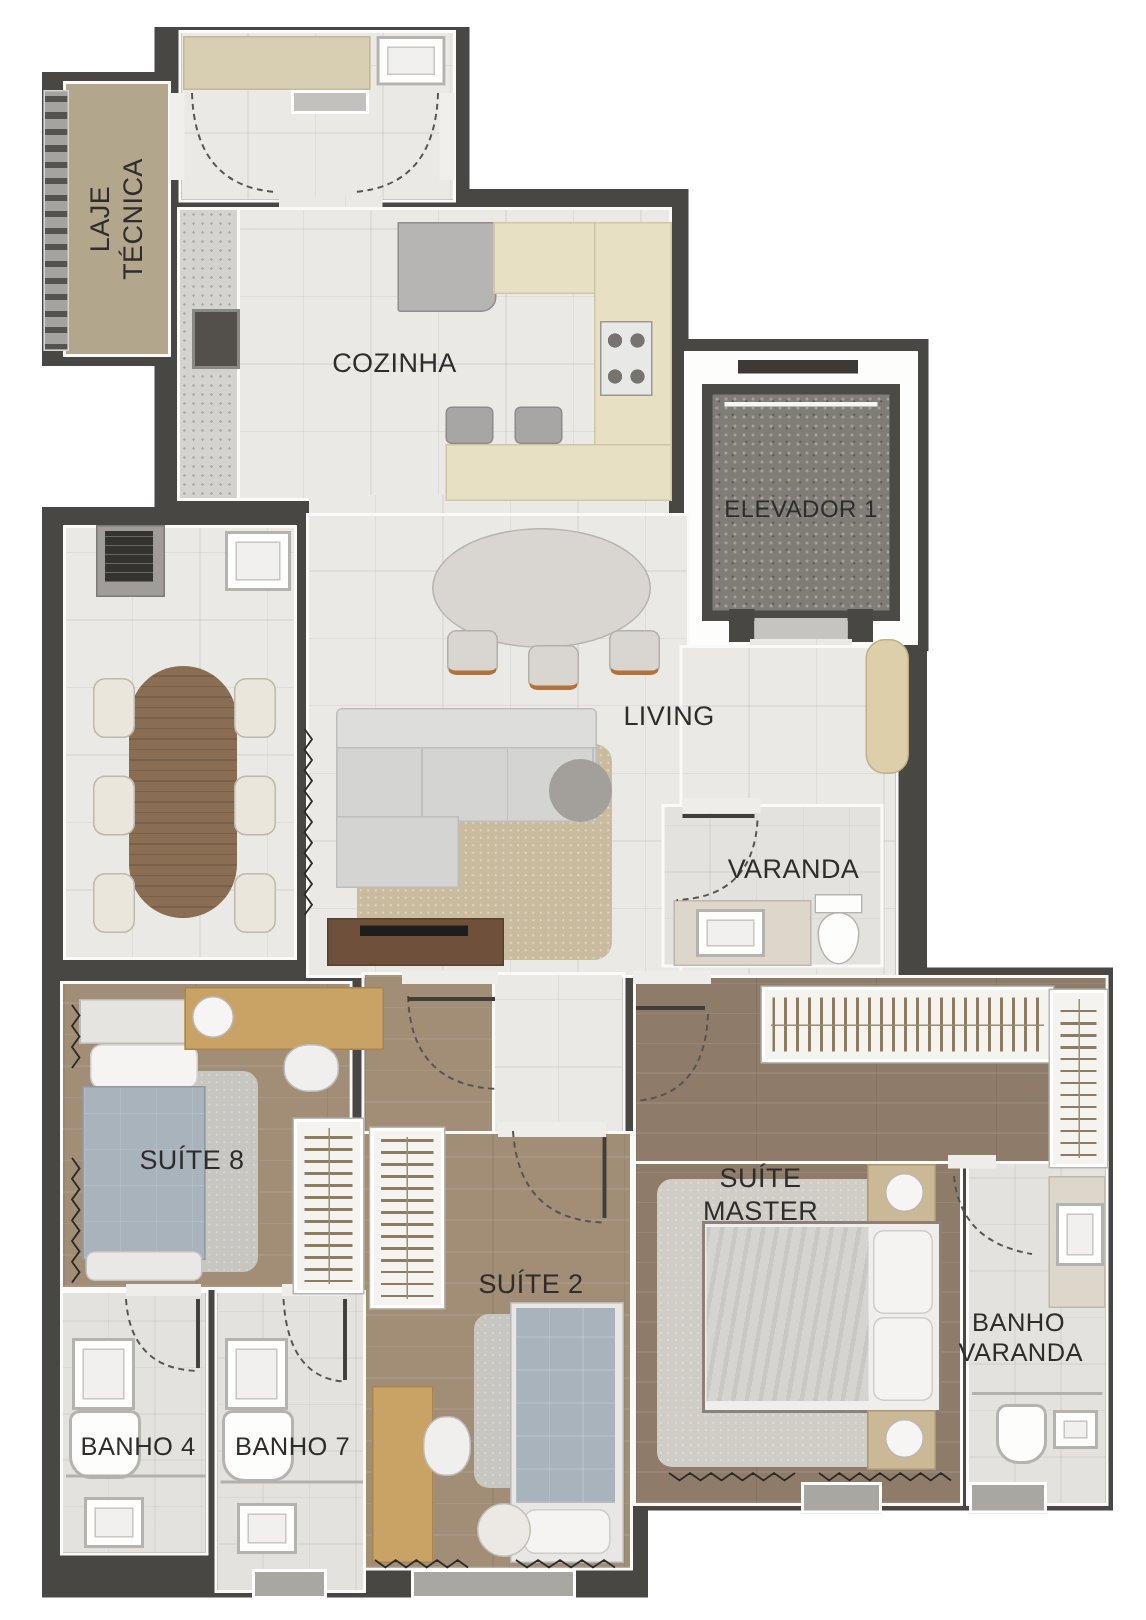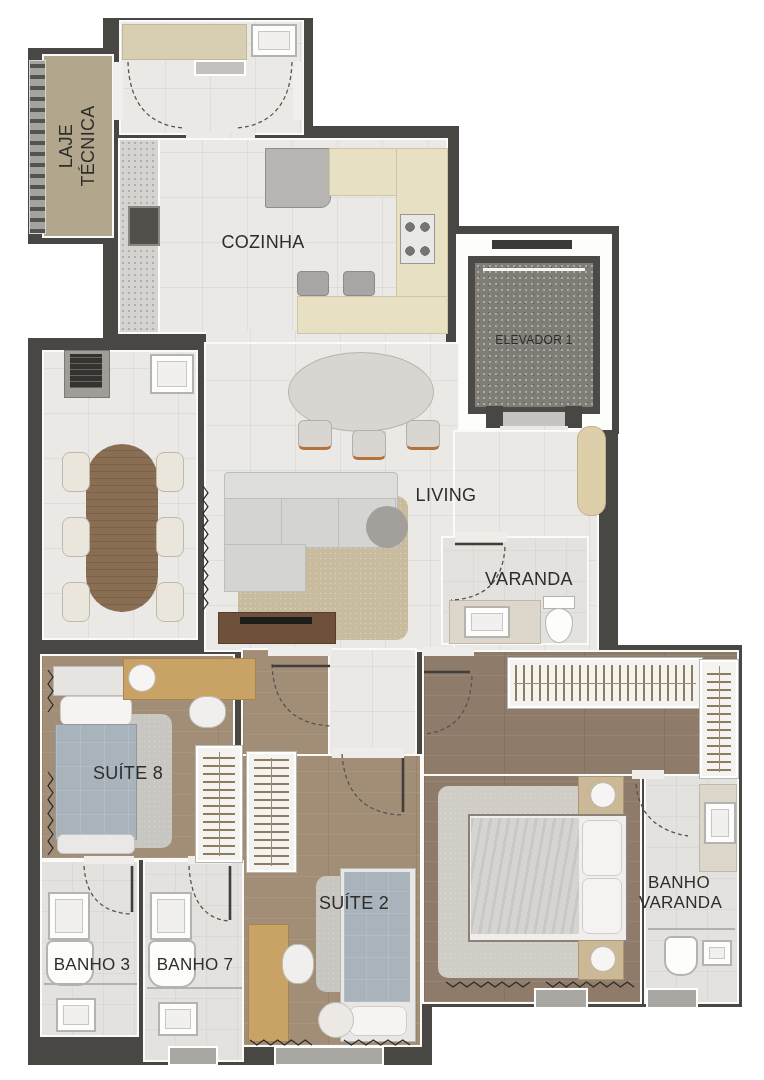--- a/index.html
+++ b/index.html
@@ -236,22 +236,23 @@
     <polyline class="zzl" points="48,670 53,677 48,684 53,691 48,698 53,705 48,712"></polyline>
     <polyline class="zzl" points="48,772 53,778.9166666666666 48,785.8333333333334 53,792.75 48,799.6666666666666 53,806.5833333333334 48,813.5 53,820.4166666666666 48,827.3333333333334 53,834.25 48,841.1666666666666 53,848.0833333333334 48,855"></polyline>
     <polyline class="zzl" points="250,1040 256.8888888888889,1045 263.77777777777777,1040 270.6666666666667,1045 277.55555555555554,1040 284.44444444444446,1045 291.3333333333333,1040 298.22222222222223,1045 305.1111111111111,1040 312,1045"></polyline>
     <polyline class="zzl" points="344,1040 351.3333333333333,1045 358.6666666666667,1040 366,1045 373.3333333333333,1040 380.6666666666667,1045 388,1040 395.3333333333333,1045 402.6666666666667,1040 410,1045"></polyline>
     <polyline class="zzl" points="446,982 453,987 460,982 467,987 474,982 481,987 488,982 495,987 502,982 509,987 516,982 523,987 530,982"></polyline>
     <polyline class="zzl" points="546,982 552.7692307692307,987 559.5384615384615,982 566.3076923076923,987 573.0769230769231,982 579.8461538461538,987 586.6153846153846,982 593.3846153846154,987 600.1538461538462,982 606.9230769230769,987 613.6923076923077,982 620.4615384615385,987 627.2307692307693,982 634,987"></polyline>
   </svg>
 
   <div class="lbl" style="left:78px;top:146px;width:92px;transform:translate(-50%,-50%) rotate(-90deg)">LAJE TÉCNICA</div>
   <div class="lbl" style="left:263px;top:243px">COZINHA</div>
-  <div class="lbl" style="left:534px;top:340px;font-size:12px">ELEVADOR 1</div>
-  <div class="lbl" style="left:446px;top:496px">LIVING</div>
+  <div class="lbl" style="left:534px;top:340px;font-size:16px">ELEVADOR 1</div>
+  <div class="lbl" style="left:446px;top:478px">LIVING</div>
   <div class="lbl" style="left:529px;top:580px">VARANDA</div>
   <div class="lbl" style="left:128px;top:774px">SUÍTE 8</div>
-  <div class="lbl" style="left:354px;top:904px">SUÍTE 2</div>
+  <div class="lbl" style="left:354px;top:857px">SUÍTE 2</div>
+  <div class="lbl" style="left:507px;top:797px;width:80px">SUÍTE MASTER</div>
   <div class="lbl sm" style="left:679px;top:893px;width:80px">BANHO VARANDA</div>
-  <div class="lbl sm" style="left:92px;top:965px">BANHO 3</div>
+  <div class="lbl sm" style="left:92px;top:965px">BANHO 4</div>
   <div class="lbl sm" style="left:195px;top:965px">BANHO 7</div>
 
 </div>
 
 </body></html>

